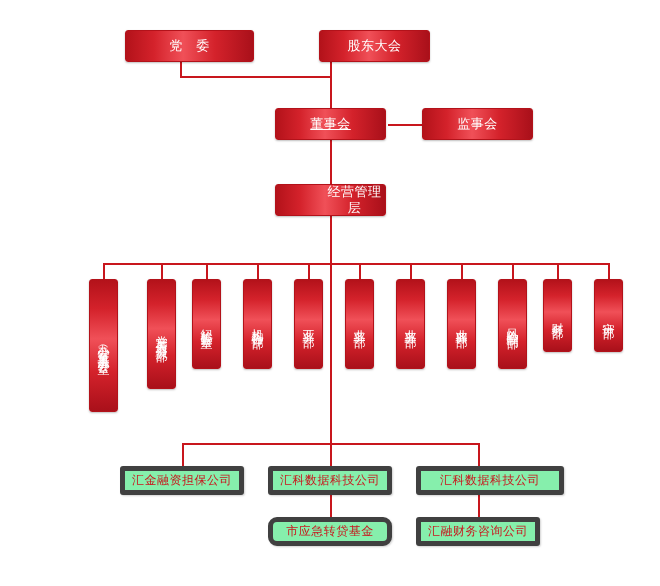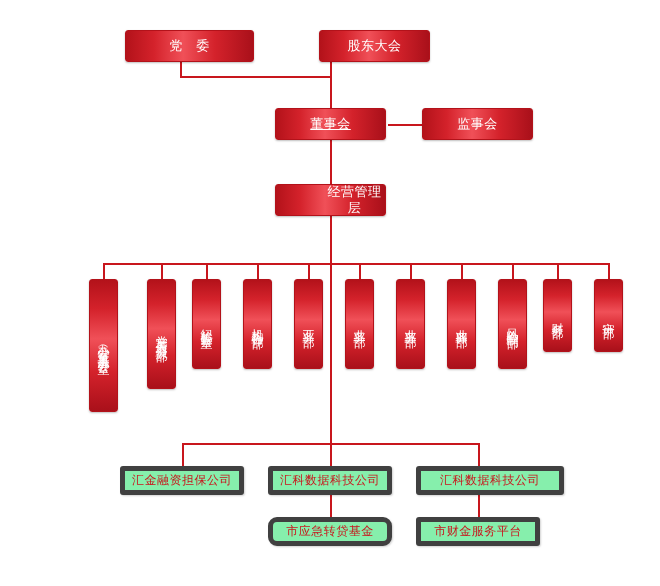--- a/index.html
+++ b/index.html
@@ -169,16 +169,16 @@
     <span>汇科数据科技公司</span>
   </div>
   <div class="node light shadowed" style="left:416px; top:466px; width:148px; height:29px;">
     <span>汇科数据科技公司</span>
   </div>
 
   <div class="node light shadowed" style="left:268px; top:517px; width:124px; height:29px;border-radius:9px;">
     <span>市应急转贷基金</span>
   </div>
   <div class="node light shadowed" style="left:416px; top:517px; width:124px; height:29px;">
-    <span>市财金服务平台</span>
+    <span>汇融财务咨询公司</span>
   </div>
 
 </div>
 
 </body></html>

